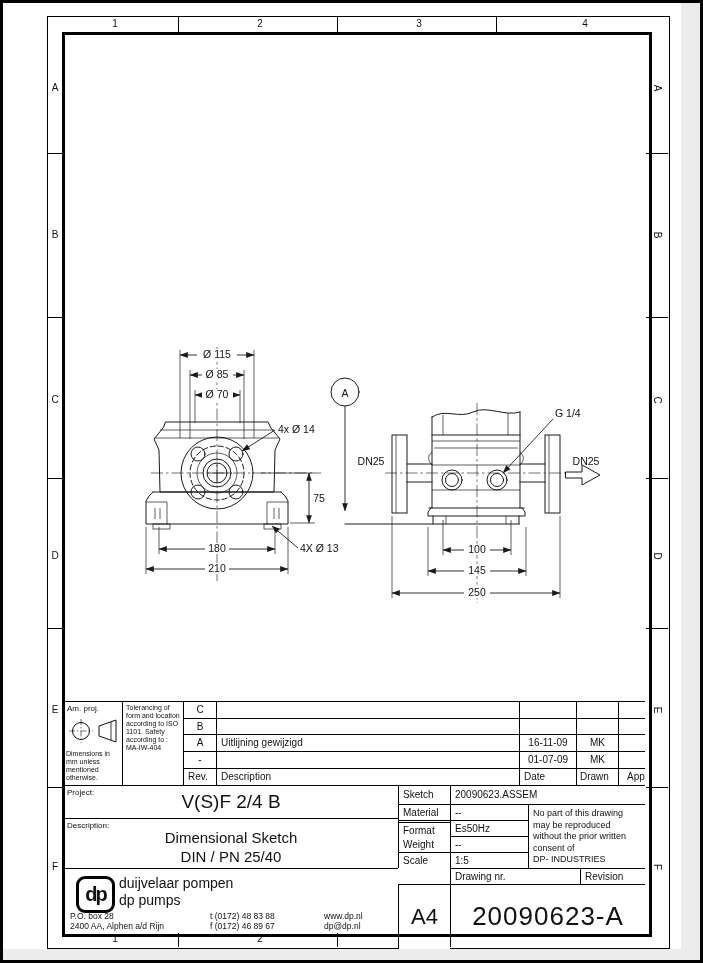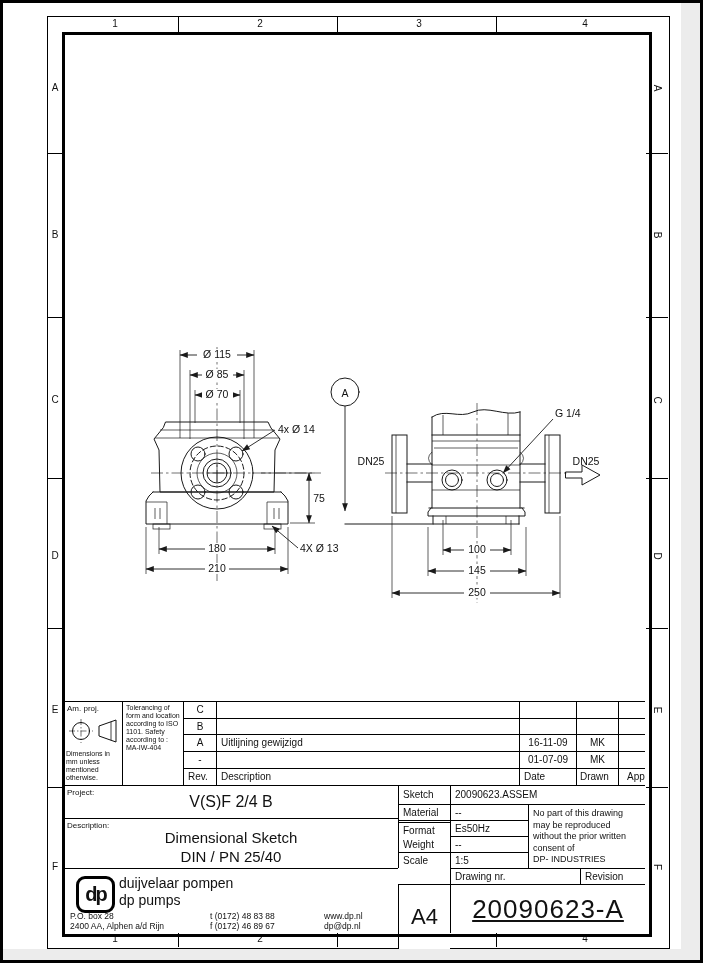--- a/index.html
+++ b/index.html
@@ -286,21 +286,21 @@
     <div class="cell pad" style="left:213px;top:765px;width:303px;height:17px;line-height:16px;">Description</div>
     <div class="cell pad" style="left:516px;top:765px;width:57px;height:17px;line-height:16px;">Date</div>
     <div class="cell pad" style="left:573px;top:765px;width:42px;height:17px;line-height:16px;padding-left:3px;">Drawn</div>
     <div class="cell pad" style="left:615px;top:765px;width:27px;height:17px;line-height:16px;padding-left:8px;">Appr.</div>
   </div>
 
   <div>
 
     <div class="cell" style="left:60px;top:782px;width:335px;height:33px;">
       <div class="lab8">Project:</div>
-      <div class="bigcenter" style="font-size:16px;">V(S)F 2/4 B</div>
+      <div class="bigcenter" style="font-size:19px;">V(S)F 2/4 B</div>
     </div>
 
     <div class="cell" style="left:60px;top:815px;width:335px;height:50px;">
       <div class="lab8">Description:</div>
       <div style="text-align:center;font-size:15px;margin-top:9px;line-height:19px;">
         <div>Dimensional Sketch</div>
         <div>DIN / PN 25/40</div>
       </div>
     </div>
 
@@ -347,19 +347,19 @@
       <div>DP- INDUSTRIES</div>
     </div>
 
     <div class="cell pad" style="left:395px;top:819px;width:52px;height:16px;line-height:15px;">Format</div>
     <div class="cell pad" style="left:447px;top:865px;width:130px;height:16px;line-height:15px;">Drawing nr.</div>
     <div class="cell pad" style="left:577px;top:865px;width:65px;height:16px;line-height:15px;">Revision</div>
 
     <div class="cell" style="left:395px;top:881px;width:52px;height:65px;">
       <div class="bigcenter" style="font-size:22px;">A4</div>
     </div>
-    <div class="cell" style="left:447px;top:881px;width:195px;height:49px;text-decoration:underline;">
+    <div class="cell" style="left:447px;top:881px;width:195px;height:63px;">
       <div class="bigcenter" style="font-size:26px;letter-spacing:1px;">20090623-A</div>
     </div>
   </div>
 
   <div class="thickframe" style="pointer-events:none;background:transparent;"></div>
 </div>
 
 </body></html>

